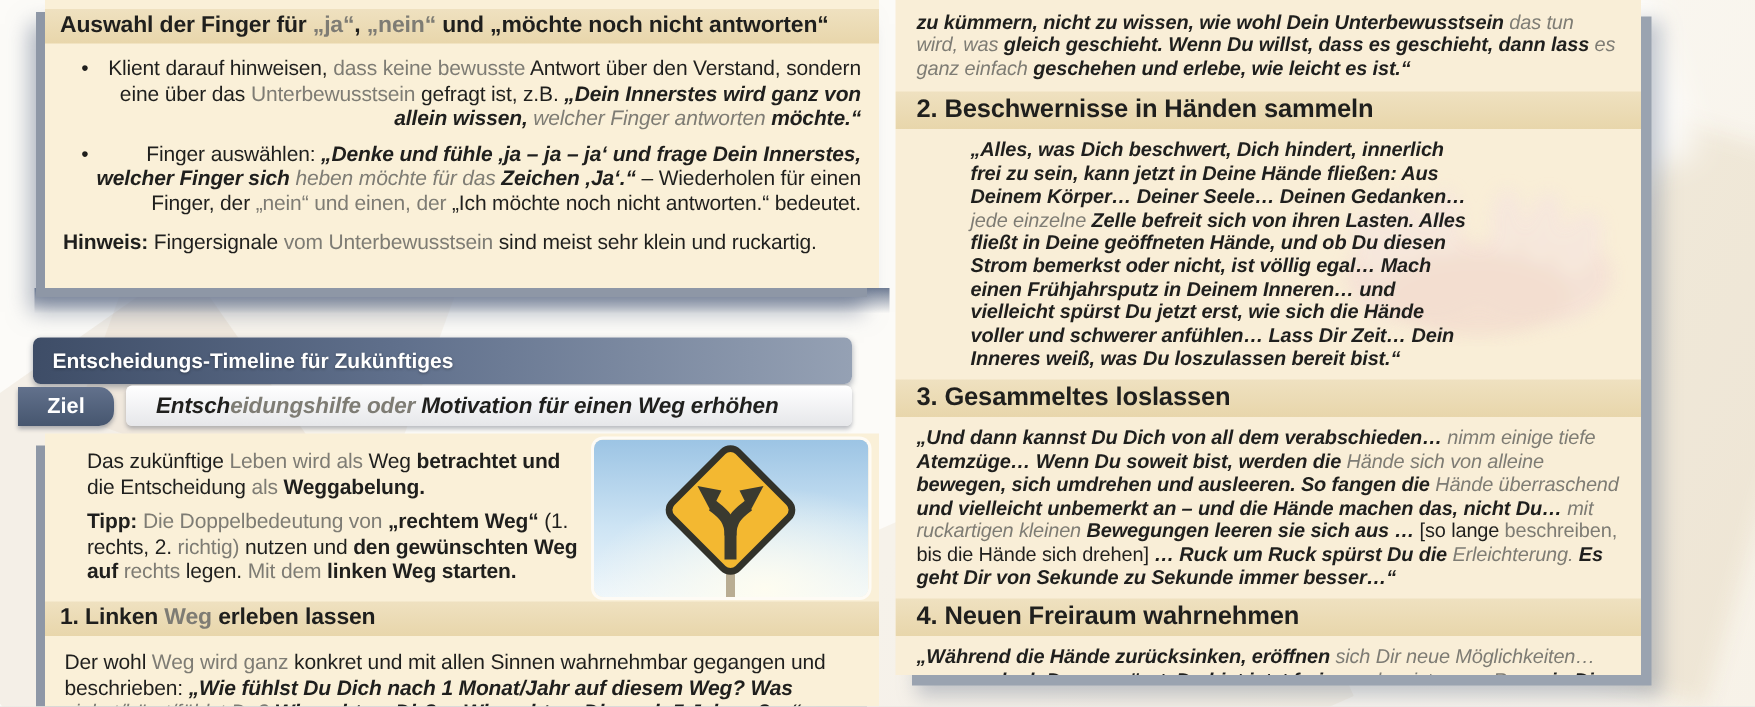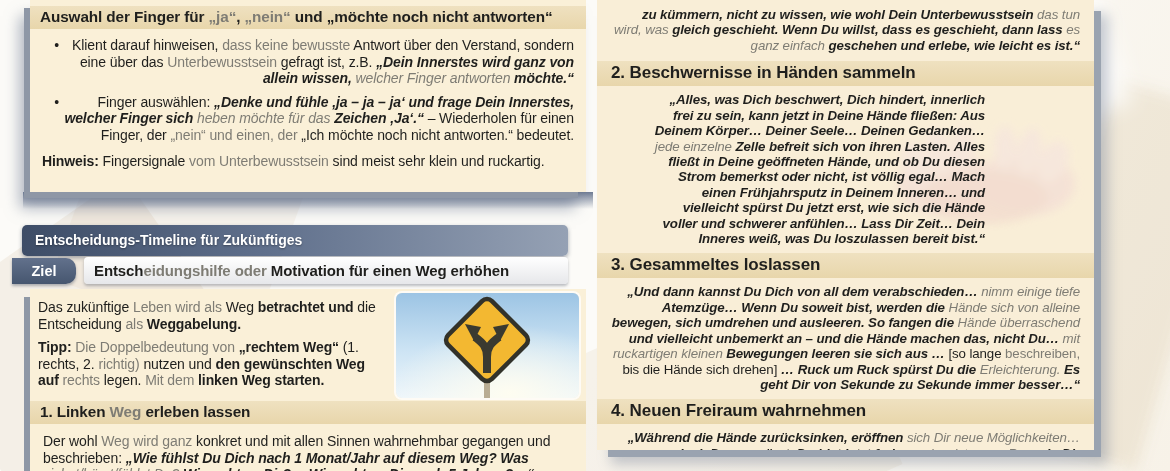--- a/index.html
+++ b/index.html
@@ -39,32 +39,32 @@
           background:linear-gradient(90deg,#3e4d67,#60708c 45%,#95a1b4);
           color:#fff;font-weight:bold;font-size:14px;line-height:30px;padding-left:13px;
           box-sizing:border-box;text-shadow:0 1px 2px rgba(0,0,0,.35);
           box-shadow:0 2px 4px rgba(60,70,90,.45);}
   .ziel-badge{position:absolute;left:12px;top:258px;width:64px;height:26px;z-index:2;
           background:linear-gradient(#62718c,#46566f);border-radius:0 10px 10px 0;color:#fff;
           font-weight:bold;font-size:14.5px;line-height:26px;text-align:center;
           box-shadow:0 2px 3px rgba(60,70,90,.4);}
   .ziel-value{position:absolute;left:84px;top:257px;width:484px;height:27px;z-index:2;
           background:linear-gradient(#ffffff,#e6e7ea);border-radius:4px;font-weight:bold;
-          font-size:15px;line-height:27px;padding-left:10px;box-sizing:border-box;
-          letter-spacing:-0.1px;box-shadow:0 2px 3px rgba(60,70,90,.35);}
+          font-size:15px;line-height:27px;padding-left:20px;box-sizing:border-box;
+          letter-spacing:-0.1px;box-shadow:0 2px 3px rgba(60,70,90,.35);font-style:italic;}
 
-  .intro{padding:10px 198px 0 8px;font-size:14px;line-height:1.18;letter-spacing:-0.1px;}
+  .intro{padding:10px 198px 0 28px;font-size:14px;line-height:1.18;letter-spacing:-0.1px;}
   .intro p{margin:0 0 7px;}
   .sign{position:absolute;top:4px;right:7px;width:183px;height:105px;border-radius:6px;
         overflow:hidden;box-shadow:0 0 0 2px rgba(255,255,255,.75);}
   .step-band{position:absolute;left:0;right:0;top:112px;}
   .step-body{position:absolute;left:0;right:0;top:139px;margin:0;padding:5px 13px 0;
         font-size:14px;line-height:1.18;letter-spacing:-0.1px;}
 
-  .panel-c p{margin:0;text-align:right;}
+  .panel-c p{margin:0;}
   .cont{padding:7px 14px 4px;font-size:13.3px;line-height:1.16;letter-spacing:-0.1px;}
   .band-r{margin-top:4px;background:linear-gradient(#efe1c0,#e8d6ab);padding:2px 14px 3px;
         font-weight:bold;font-size:17px;letter-spacing:-0.1px;}
   .sec2-wrap{position:relative;margin-left:36px;}
   .hands{position:absolute;right:2px;top:10px;width:215px;height:135px;z-index:0;}
   .sec2{position:relative;z-index:1;width:352px;padding:6px 0 3px 14px;
         font-size:13.3px;line-height:1.16;letter-spacing:-0.1px;box-sizing:border-box;}
   .sec-body{padding:6px 14px 3px;font-size:13.3px;line-height:1.16;letter-spacing:-0.1px;}
 
   

